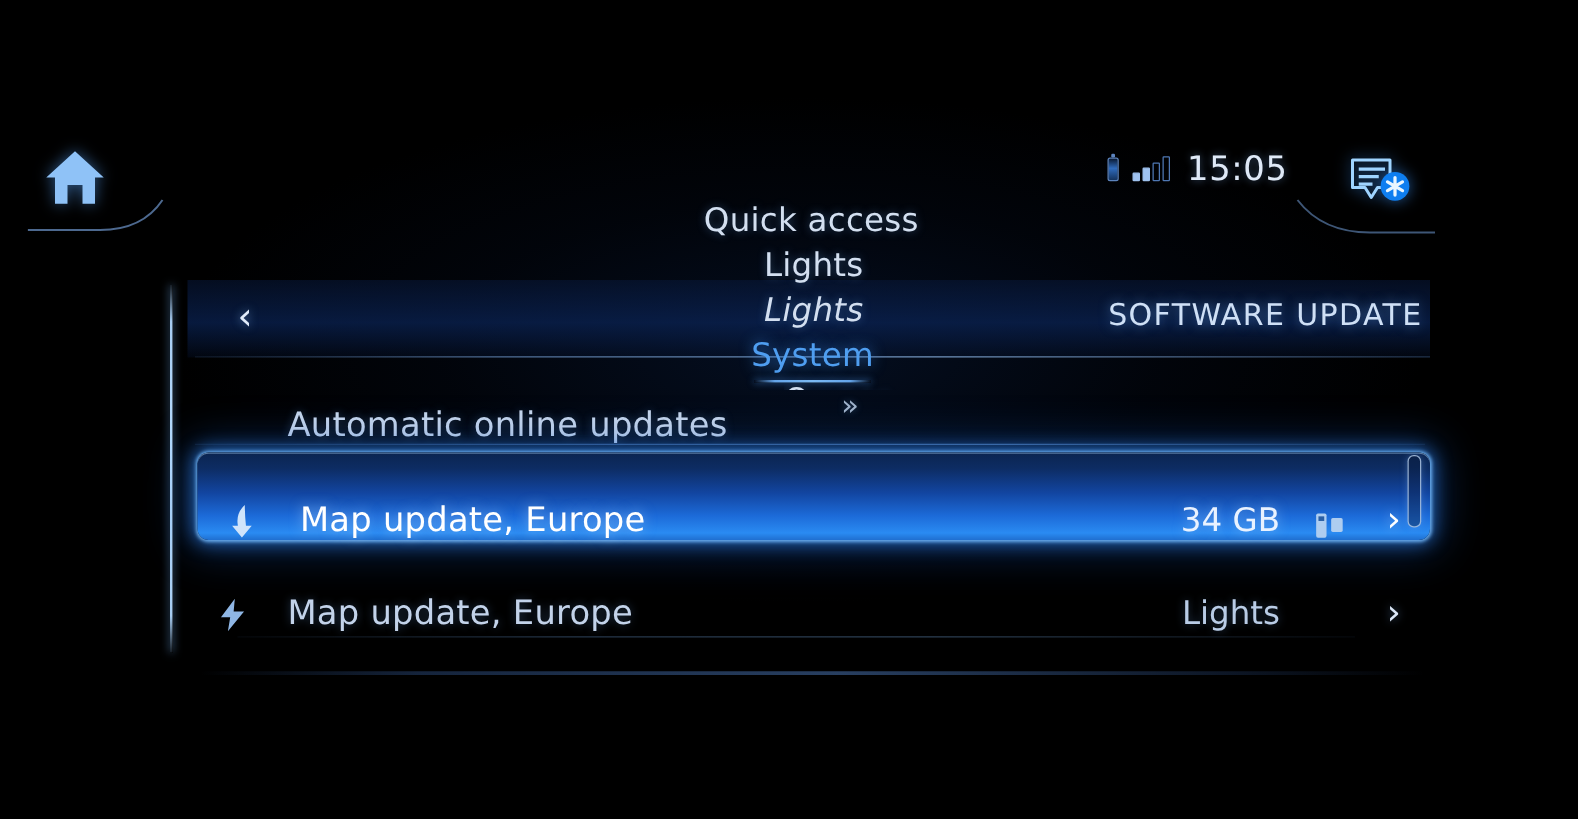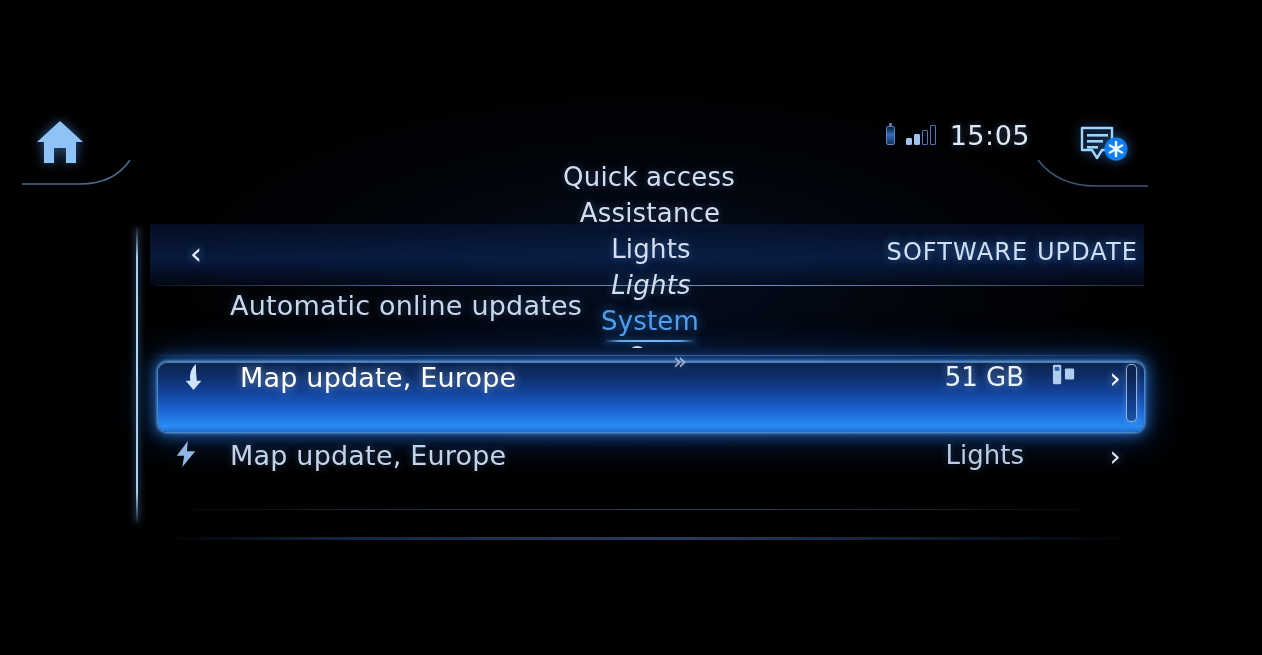--- a/index.html
+++ b/index.html
@@ -248,21 +248,21 @@
     position: absolute;
     left: 14px; top: 66px;
     width: 994px; height: 242px;
   }
 
   .row {
     position: absolute;
     left: 0;
     width: 994px;
     display: flex;
-    align-items: flex-start;
+    align-items: flex-end;
   }
 
   .row .row-icon {
     width: 72px;
     flex: 0 0 72px;
     display: flex;
     align-items: center;
     justify-content: center;
   }
   .row .row-label {
@@ -443,21 +443,20 @@
     </div>
     <div class="notif-curve">
       <svg viewBox="0 0 118 34" width="118" height="34" xmlns="http://www.w3.org/2000/svg">
         <path d="M118 30 L66 30 Q28 30 8 4" fill="none" stroke="#4d6b94" stroke-width="1.6" opacity="0.8"></path>
       </svg>
     </div>
   </div>
 
   <div class="tabs">
     <div class="tab spacer-1">Quick access</div>
-    <div class="tab spacer-2">Assistance</div>
     <div class="tab spacer-3">Lights</div>
     <div class="tab spacer-4">Lights</div>
     <div class="tab active spacer-5">System</div>
     <div class="tab clipped">Owner</div>
     <div class="tab-overflow">»</div>
   </div>
 </div>
 
 <div class="panel">
 
@@ -478,21 +477,21 @@
       <div class="row-chevron"></div>
     </div>
 
     <div class="row row-1">
       <div class="row-icon">
         <svg class="svg-icon" viewBox="0 0 26 32" width="24" height="30" xmlns="http://www.w3.org/2000/svg">
           <path d="M15 2 Q7 9 9 20 L4 20 L12.5 30 L21 20 L16 20 Q15 10 15 2 Z" fill="#cfe4fb"></path>
         </svg>
       </div>
       <div class="row-label">Map update, Europe</div>
-      <div class="row-value">51 GB</div>
+      <div class="row-value">34 GB</div>
       <div class="row-media">
         <svg class="svg-icon" viewBox="0 0 30 26" width="28" height="24" xmlns="http://www.w3.org/2000/svg">
           <rect x="3" y="3" width="9" height="21" rx="1.6" fill="#aecdf0"></rect>
           <rect x="5" y="5.5" width="5" height="4" fill="#2a5fa5"></rect>
           <rect x="16" y="7" width="10" height="12" rx="1.4" fill="#aecdf0"></rect>
         </svg>
       </div>
       <div class="row-chevron">›</div>
     </div>
 

